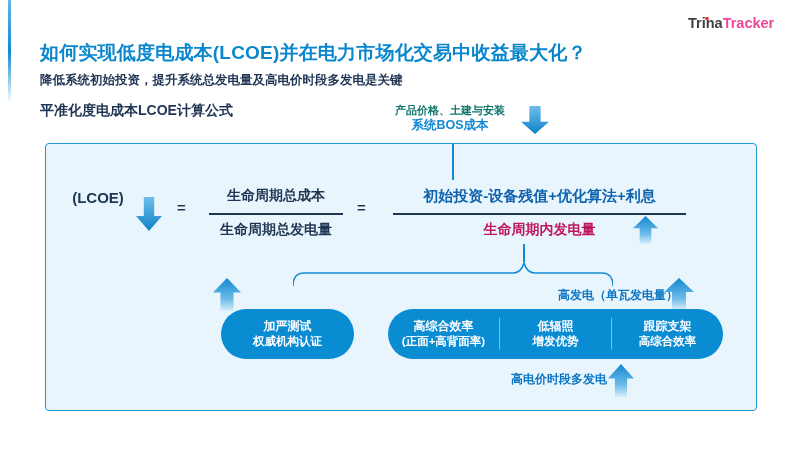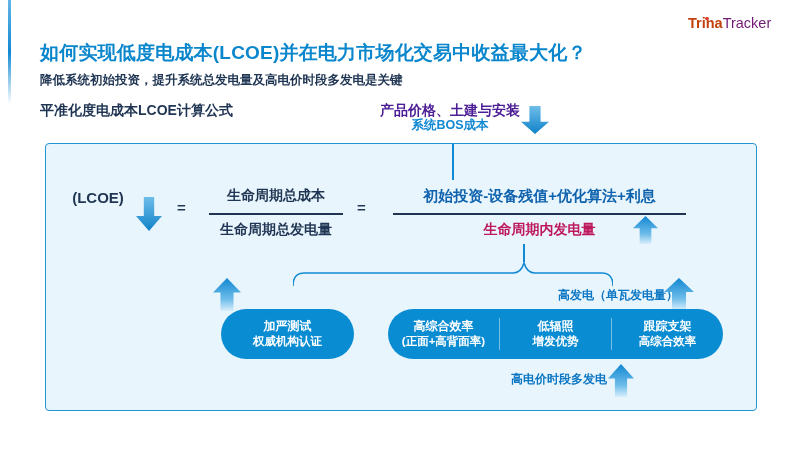--- a/index.html
+++ b/index.html
@@ -5,31 +5,31 @@
   html,body{margin:0;padding:0;background:#fff;}
   .stage{position:relative;width:800px;height:450px;background:#fff;overflow:hidden;
          font-family:"Liberation Sans","DejaVu Sans",sans-serif;}
 
   
   .accent-line{position:absolute;left:8px;top:0;width:3px;height:104px;
     background:linear-gradient(to bottom,#64b6e6,#1289d3 50%,rgba(18,137,211,0));}
 
   
   .logo{position:absolute;left:688px;top:15px;font-size:14.5px;white-space:nowrap;}
-  .logo-bold{font-weight:bold;color:#c2410c;position:relative;margin-top:12px;}
+  .logo-bold{font-weight:bold;color:#404040;position:relative;margin-top:12px;}
   .logo-idot{position:absolute;left:17px;top:1.5px;width:3.6px;height:3.6px;border-radius:50%;background:#e2392e;}
-  .logo-light{font-weight:400;color:#701a75;}
+  .logo-light{font-weight:700;color:#ec4899;}
 
   .title{position:absolute;left:40px;top:40px;font-size:19px;font-weight:bold;color:#0a86cd;letter-spacing:.2px;}
   .subtitle{position:absolute;left:40px;top:72px;font-size:12.5px;font-weight:bold;color:#1f3553;}
   .formula-label{position:absolute;left:40px;top:102px;font-size:14px;font-weight:bold;color:#1f3553;}
 
   
   .annotation{position:absolute;left:370px;top:103px;width:160px;text-align:center;font-weight:bold;line-height:15px;}
-  .ann-l1{font-size:14px;color:#4c1d95;}
+  .ann-l1{font-size:11px;color:#0f766e;}
   .ann-l2{font-size:12.5px;color:#1289d3;}
   .ann-arrow{position:absolute;left:521px;top:106px;width:28px;height:28px;}
 
   
   .main-box{position:absolute;left:45px;top:143px;width:710px;height:266px;
     background:#e9f5fc;border:1px solid #2196d3;border-radius:4px;}
   .vline-top{position:absolute;left:406px;top:0;width:2px;height:36px;background:#1289d3;}
 
   .lhs{position:absolute;left:12px;top:44px;width:80px;text-align:center;
        font-size:15px;font-weight:bold;color:#1f3553;line-height:20px;}

